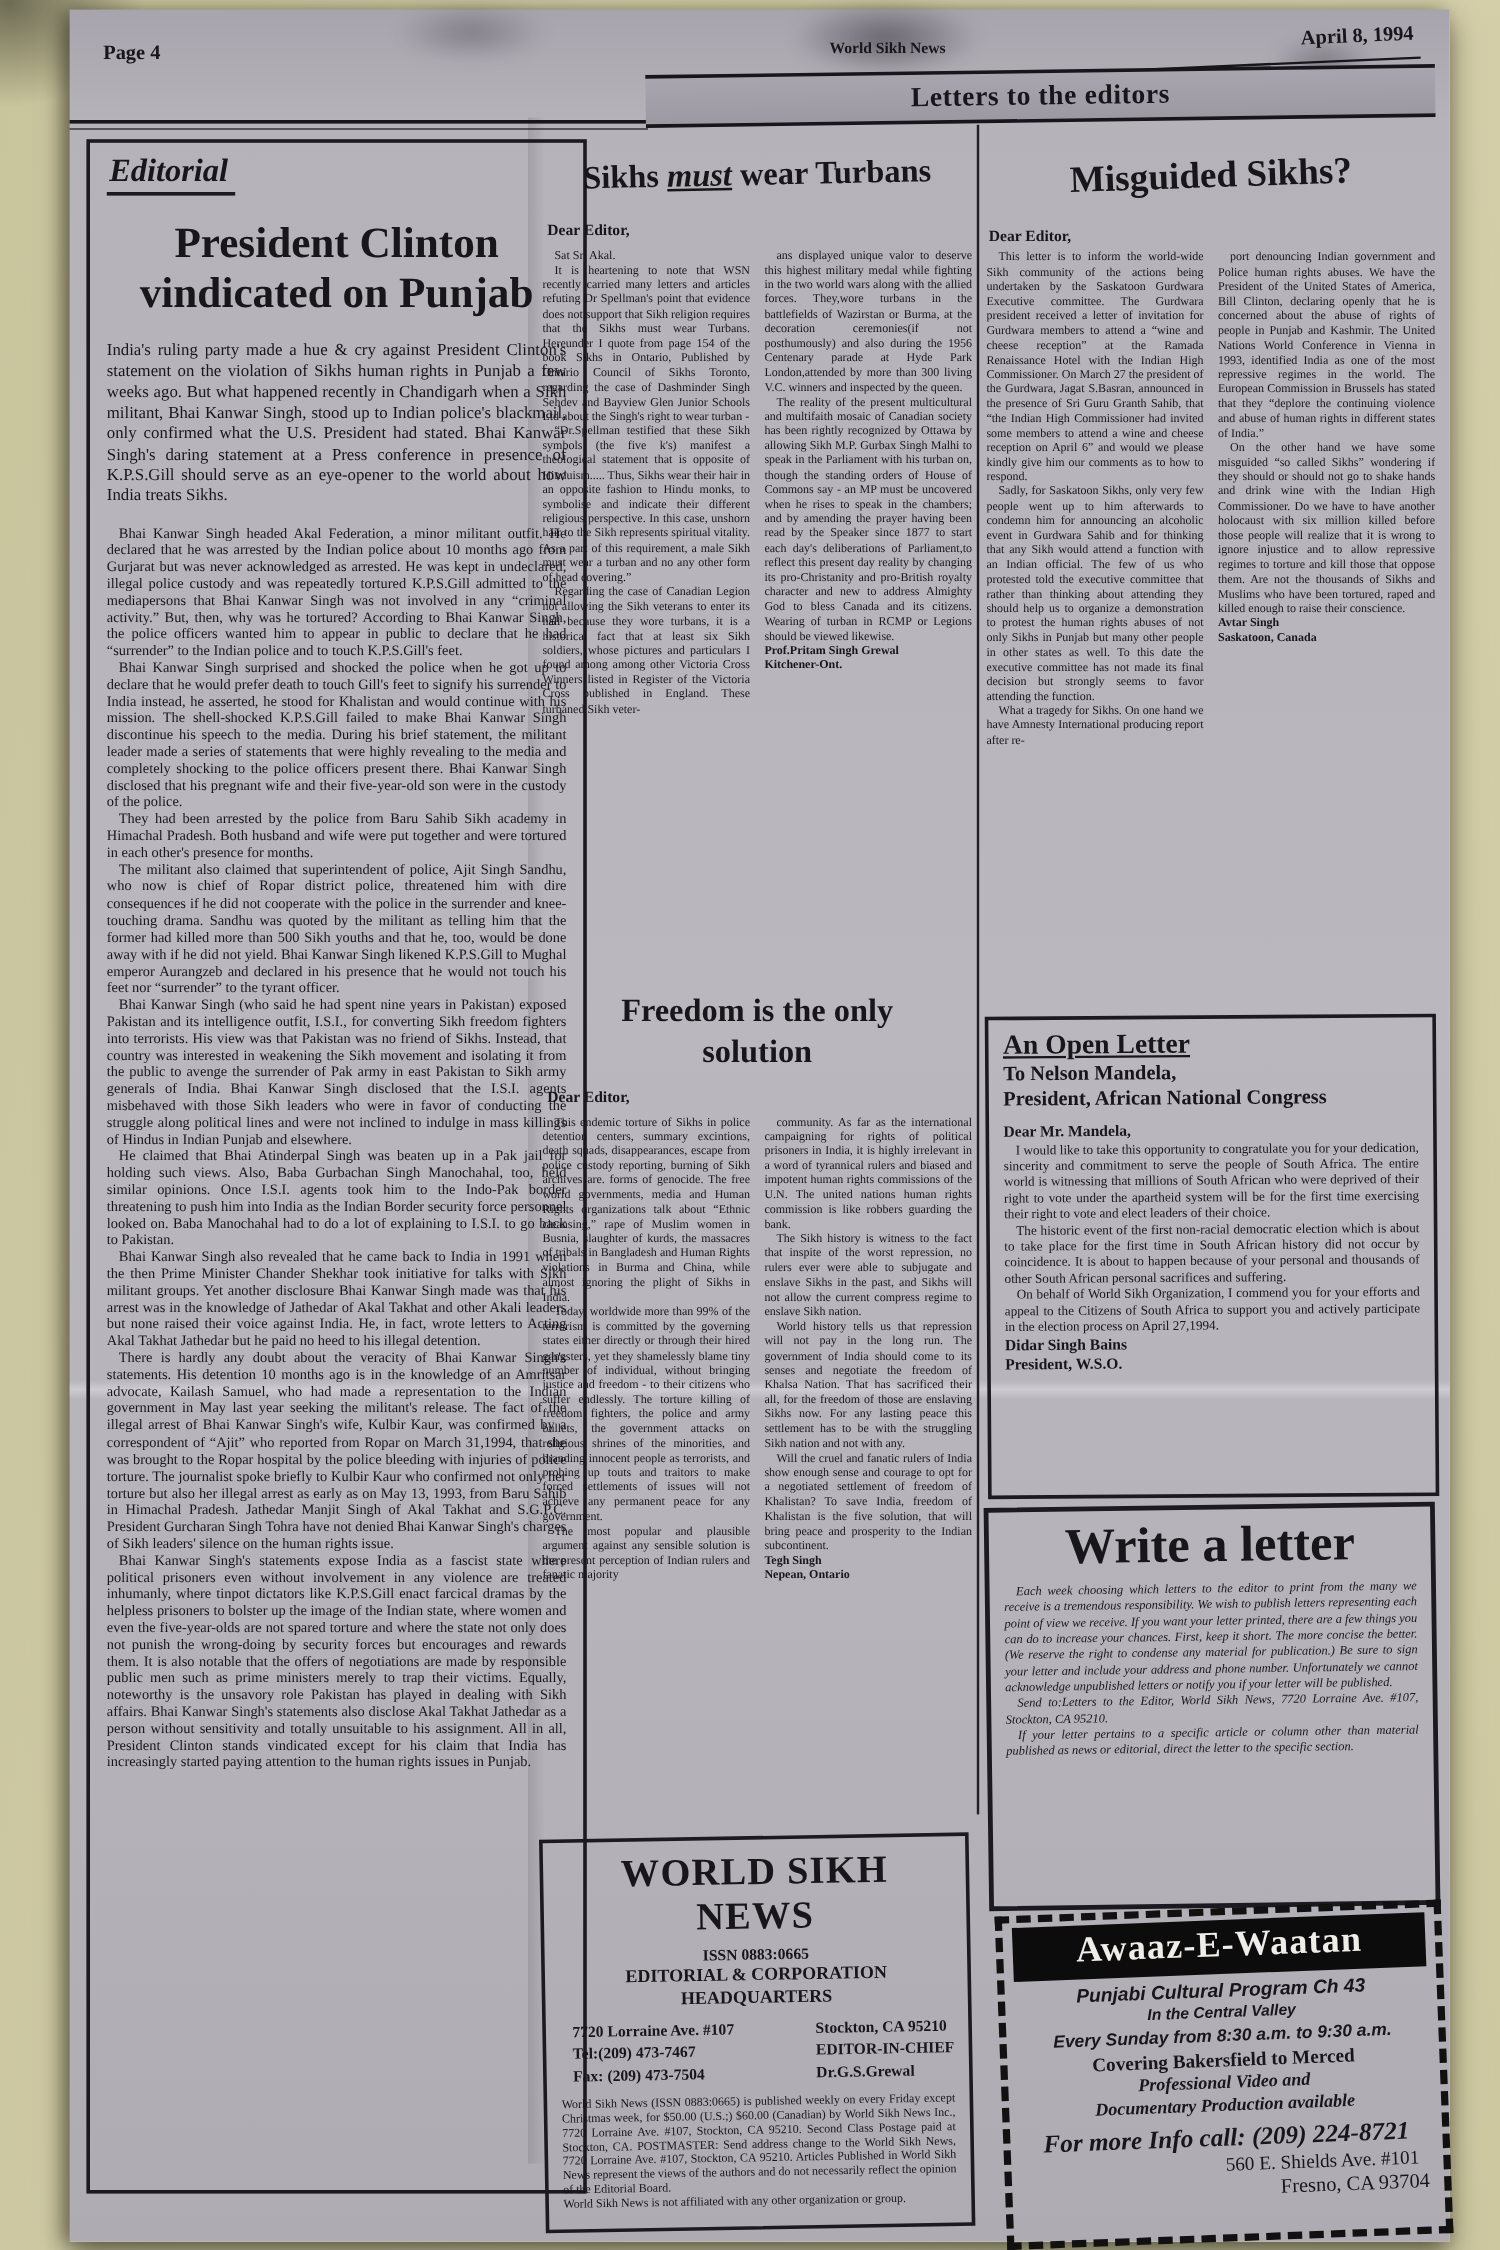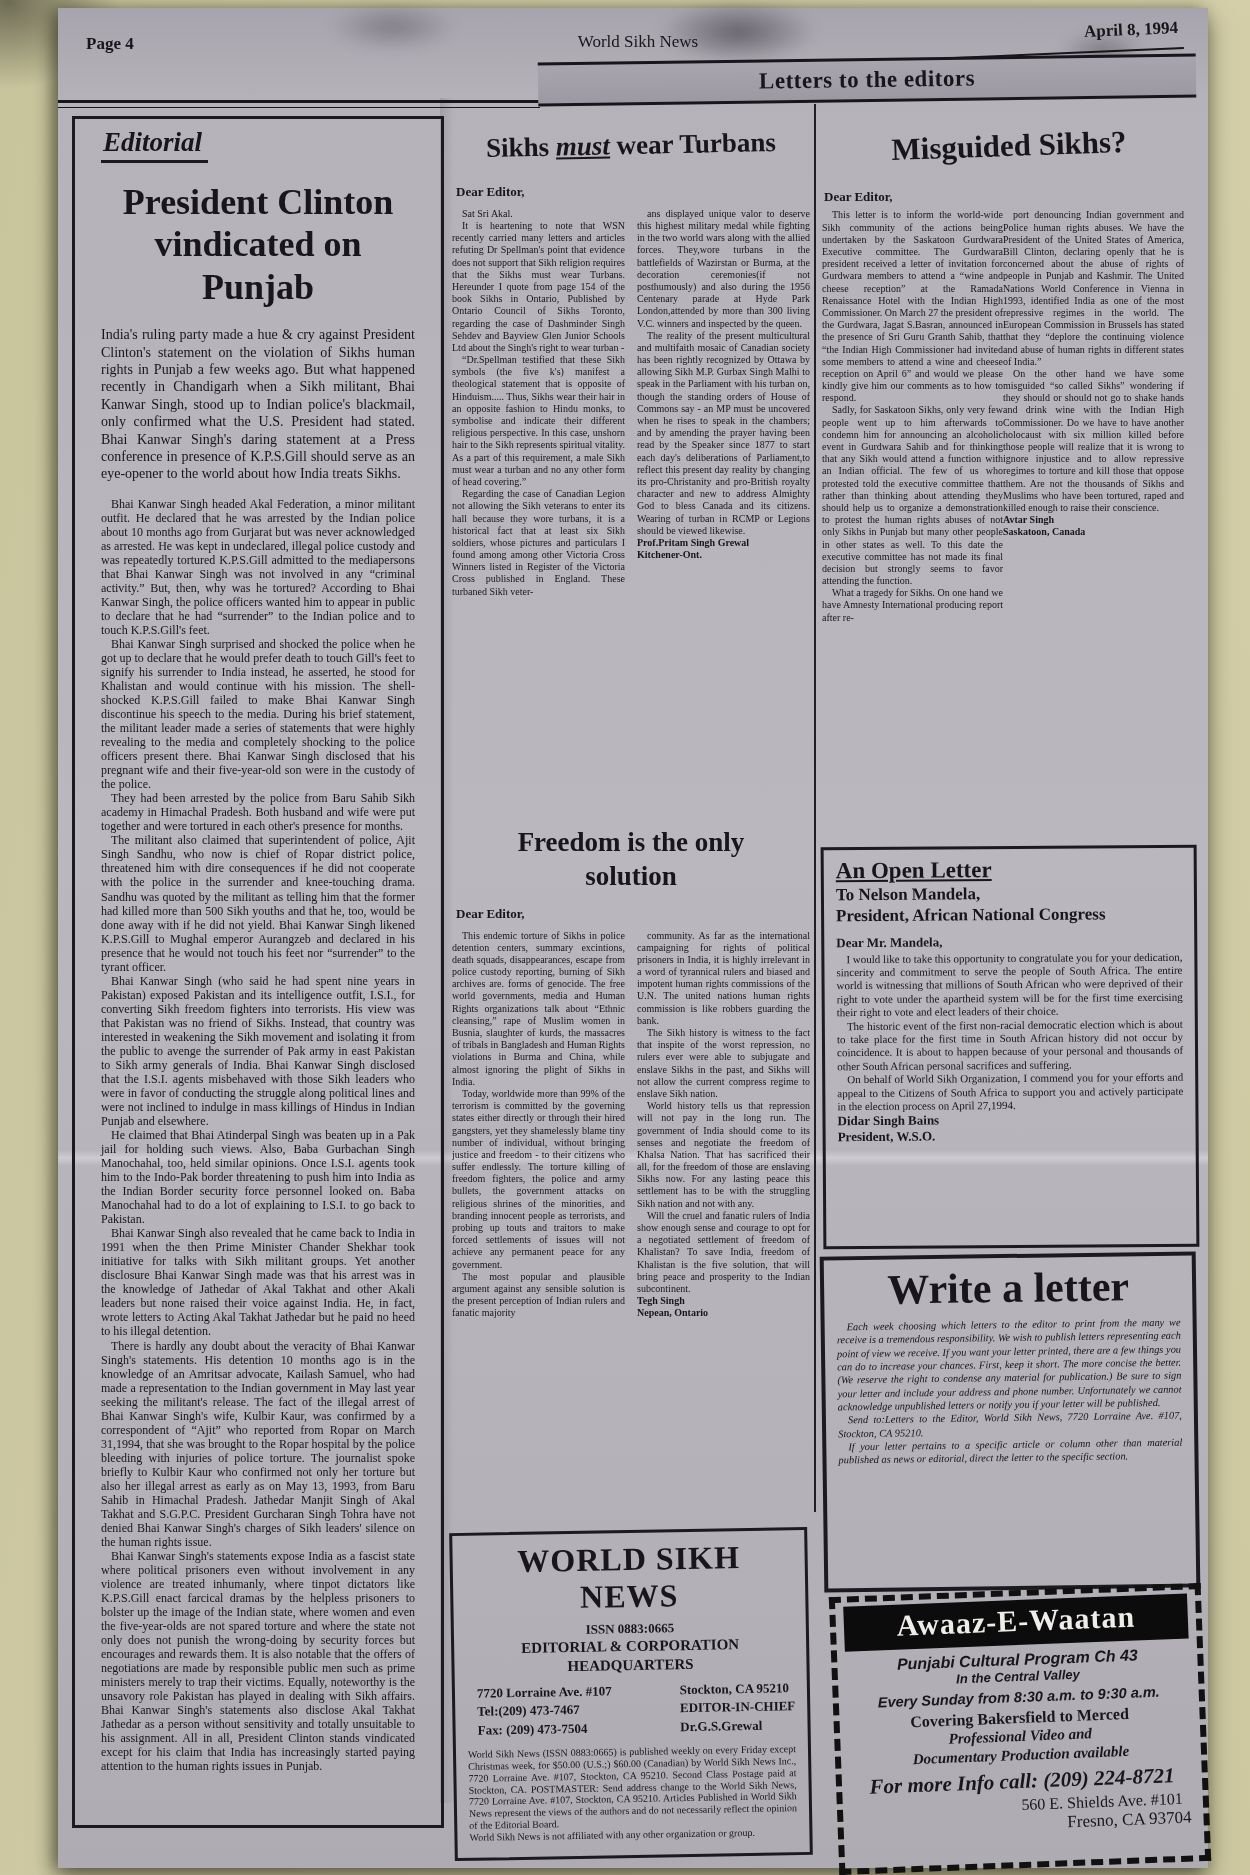--- a/index.html
+++ b/index.html
@@ -19,40 +19,40 @@
   .s1{left:600px;top:-8px;width:160px;height:64px;background:radial-gradient(ellipse,rgba(35,32,40,.5),transparent 70%);}
   .s2{left:1000px;top:22px;width:90px;height:44px;background:radial-gradient(ellipse,rgba(35,32,40,.35),transparent 70%);}
   .s3{left:270px;top:-6px;width:130px;height:50px;background:radial-gradient(ellipse,rgba(35,32,40,.3),transparent 70%);}
   .crease{position:absolute;left:0;right:0;top:1142px;height:16px;pointer-events:none;
     background:linear-gradient(180deg,rgba(232,230,238,0),rgba(228,226,234,.5) 50%,rgba(232,230,238,0));}
   .fold{position:absolute;left:382px;top:90px;width:14px;height:1705px;pointer-events:none;
     background:linear-gradient(90deg,rgba(60,58,66,.16),rgba(60,58,66,0));}
 
   
   .page-number{position:absolute;left:28px;top:26px;font-weight:bold;font-size:17px;}
-  .masthead{position:absolute;left:430px;top:24px;width:300px;text-align:center;font-weight:normal;font-size:17px;}
+  .masthead{position:absolute;left:430px;top:24px;width:300px;text-align:right;font-weight:bold;font-size:13px;}
   .issue-date{position:absolute;right:30px;top:12px;font-weight:bold;font-size:17px;transform:rotate(-2.5deg);}
   .date-rule{position:absolute;right:24px;top:44px;width:230px;height:2px;background:#17161a;transform:rotate(-2.5deg);}
   .rule-left{position:absolute;left:0;top:92px;width:482px;height:3px;background:#17161a;}
   .rule-left2{position:absolute;left:0;top:99px;width:482px;height:1px;background:#17161a;}
   .banner{position:absolute;left:480px;top:50px;width:658px;height:38px;transform:rotate(-.8deg);
     background:linear-gradient(180deg,#a8a5af,#9c99a3);border-top:3px solid #17161a;border-bottom:3px solid #17161a;
     display:flex;align-items:center;justify-content:center;}
   .banner span{font-size:23px;font-weight:bold;letter-spacing:.5px;}
 
   
   .para{margin:0;text-indent:10px;}
   .cols{display:flex;overflow:hidden;text-align:justify;}
   .col{text-align:justify;}
   .sig .para{font-weight:bold;text-indent:0;}
   .salut{font-weight:bold;font-size:13px;}
 
   
-  .editorial-box{position:absolute;left:14px;top:108px;width:372px;height:1712px;border:3px solid #1b1a20;
-    padding:6px 26px;box-sizing:border-box;overflow:hidden;}
+  .editorial-box{position:absolute;left:14px;top:108px;width:417px;height:1712px;border:3px solid #1b1a20;
+    padding:6px 14px;box-sizing:border-box;overflow:hidden;}
   .editorial-label{display:inline-block;font-style:italic;font-weight:bold;font-size:27px;
     border-bottom:3px solid #1b1a20;padding:0 6px 2px 2px;margin-top:2px;}
   .editorial-title{font-size:36px;line-height:1.18;font-weight:bold;text-align:center;margin:18px 6px 0 6px;}
   .editorial-intro{margin-top:18px;font-size:14px;line-height:1.24;text-align:justify;}
   .editorial-body{margin-top:2px;font-size:12px;line-height:1.17;text-align:justify;}
 
   
   .turbans{position:absolute;left:394px;top:100px;width:358px;}
   .turbans-title{text-align:center;font-size:27px;font-weight:bold;transform:rotate(-1.2deg);}
   .turbans-title .em{font-style:italic;text-decoration:underline;}
@@ -65,21 +65,21 @@
   .freedom .salut{margin:12px 0 0 4px;}
   .freedom .cols{margin-top:8px;height:566px;gap:12px;}
   .freedom .col{width:173px;font-size:10px;line-height:1.22;}
 
   .vrule{position:absolute;left:756px;top:96px;width:2px;height:1408px;background:#201f26;}
 
   
   .misguided{position:absolute;left:764px;top:94px;width:374px;}
   .misguided-title{text-align:center;font-size:31px;font-weight:bold;transform:rotate(-2deg);}
   .misguided .salut{margin:14px 0 0 2px;}
-  .misguided .cols{margin-top:4px;height:660px;}
+  .misguided .cols{margin-top:4px;height:660px;gap:12px;}
   .misguided .col{width:181px;font-size:10px;line-height:1.22;}
 
   .open-letter{position:absolute;left:764px;top:838px;width:376px;height:402px;border:3px solid #1b1a20;
     padding:8px 12px;box-sizing:border-box;overflow:hidden;transform:rotate(-.4deg);}
   .ol-title{font-size:23px;font-weight:bold;text-decoration:underline;}
   .ol-to{font-size:17px;font-weight:bold;line-height:1.25;}
   .ol-salut{font-weight:bold;font-size:13px;margin-top:8px;}
   .ol-body{font-size:11px;line-height:1.22;text-align:justify;margin-top:2px;}
   .ol-sig{font-size:13px;}
 

